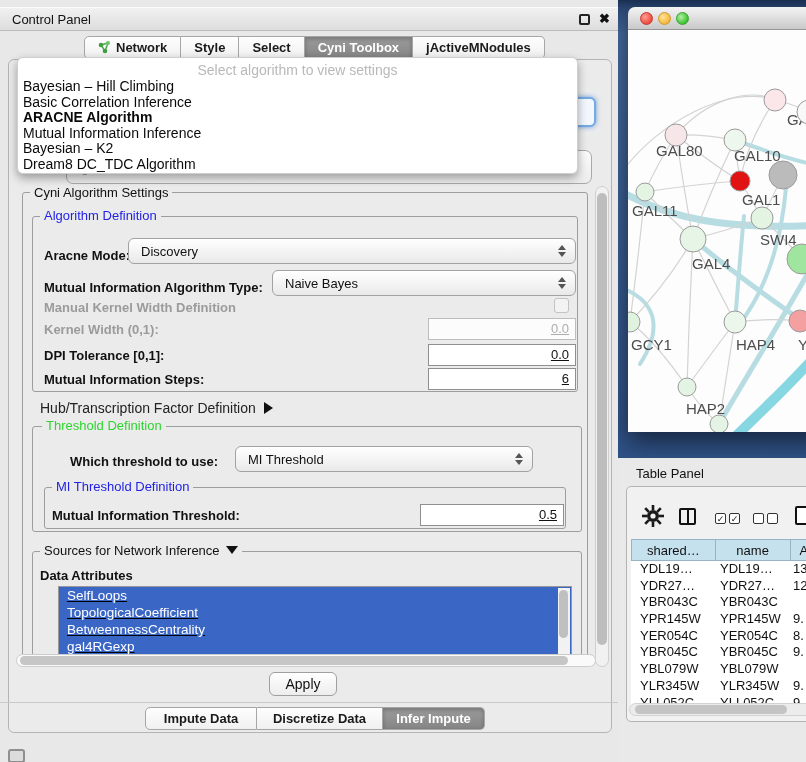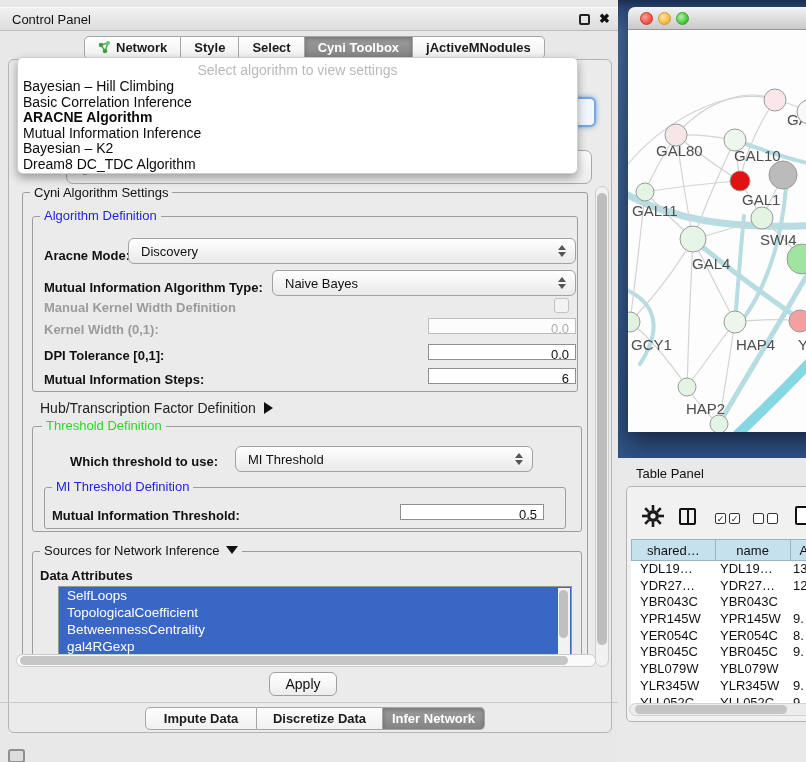--- a/index.html
+++ b/index.html
@@ -54,28 +54,28 @@
 
   .combo { position:absolute; height:26px; background:linear-gradient(#ffffff,#e9e9e9);
     border:1px solid #a2a2a2; border-radius:6px; font-size:13px; color:#111;
     display:flex; align-items:center; padding:0 8px 0 12px; cursor:pointer; }
   .combo .cv { flex:1; }
   .arrows { display:flex; flex-direction:column; gap:2px; align-items:center; width:10px; }
   .arrows i { width:0; height:0; border-left:4px solid transparent; border-right:4px solid transparent; }
   .arrows .up { border-bottom:5px solid #555; }
   .arrows .dn { border-top:5px solid #555; }
 
-  .tfield { position:absolute; height:16px; background:#fff; border:1px solid #8f8f8f;
-    font-size:13px; color:#111; text-align:right; padding:0 6px; line-height:20px; }
+  .tfield { position:absolute; height:22px; background:#fff; border:1px solid #8f8f8f;
+    font-size:13px; color:#111; text-align:right; padding:0 6px; line-height:20px;text-decoration:underline; }
   .tfield.dis { color:#adadad; border-color:#bdbdbd; background:#fcfcfc; }
 
   .chk { position:absolute; width:15px; height:15px; border:1px solid #c2c2c2; border-radius:3px; background:#f3f3f3; }
 
   .attr-list { position:absolute; left:42px; top:400px; width:514px; height:72px; background:#f97316;
-    border:1px solid #979797; overflow:hidden; }
+    border:1px solid #979797; overflow:hidden;text-decoration:underline; }
   .attr-item { height:17px; line-height:17px; font-size:13.5px; padding-left:8px; color:#fff; cursor:pointer; }
   .list-vscroll { position:absolute; right:1px; top:1px; width:12px; height:66px; background:#f2f2f2; }
   .list-vscroll .thumb { position:absolute; left:1px; top:2px; width:9px; height:48px; background:#c0c0c0; border-radius:5px; }
 
   .vscroll { position:absolute; left:595px; top:186px; width:14px; height:481px; background:#f1f1f1; border:1px solid #cfcfcf; border-radius:7px;}
   .vscroll .thumb { position:absolute; left:1px; top:6px; width:10px; height:452px; background:#bdbdbd; border-radius:5px; }
   .hscroll { position:absolute; left:16px; top:654px; width:580px; height:13px; background:#fafafa; border:1px solid #cccccc; border-radius:7px;}
   .hscroll .thumb { position:absolute; left:3px; top:1px; width:548px; height:9px; background:#c6c6c6; border-radius:5px; }
 
   .apply-btn { position:absolute; left:269px; top:672px; width:68px; height:24px;
@@ -236,21 +236,21 @@
       <span class="cv">MI Threshold</span>
       <span class="arrows">
           <i class="up"></i>
           <i class="dn"></i>
         </span>
     </div>
 
     <div class="fs" style="left:28px; top:301px; width:522px; height:42px;"></div>
     <span class="fs-legend leg-blue" style="left:36px; top:294px;">MI Threshold Definition</span>
     <span class="lbl" style="left:36px; top:322px;">Mutual Information Threshold:</span>
-    <div class="tfield" style="left:384px; top:318px; width:144px;text-align:right;">0.5</div>
+    <div class="tfield" style="left:404px; top:318px; width:144px;text-align:right;">0.5</div>
 
     <div class="fs" style="left:16px; top:365px; width:550px; height:112px;"></div>
     <span class="fs-legend leg-black" style="left:24px; top:358px;">
       <span>Sources for Network Inference</span><span class="src-arrow"></span>
     </span>
     <span class="lbl" style="left:24px; top:382px;">Data Attributes</span>
 
     <div class="attr-list">
       <div id="attr-list">
           <div class="attr-item" style="background: rgb(58, 102, 198);">SelfLoops</div>
@@ -275,21 +275,21 @@
 
   <div class="divider"></div>
   <div class="tabbar" style="left:145px; top:707px;">
     <div class="seg" style="width:112px; justify-content:center;">
         <span>Impute Data</span>
       </div>
     <div class="seg" style="width:126px; justify-content:center;">
         <span>Discretize Data</span>
       </div>
     <div class="seg sel" style="width:102px; justify-content:center;">
-        <span>Infer Network</span>
+        <span>Infer Impute</span>
       </div>
   </div>
 
   <div class="corner-icon"></div>
 
   <div class="desktop">
     <div class="netwin">
       <div class="bar">
         <span class="tl red"></span>
         <span class="tl yel"></span>

